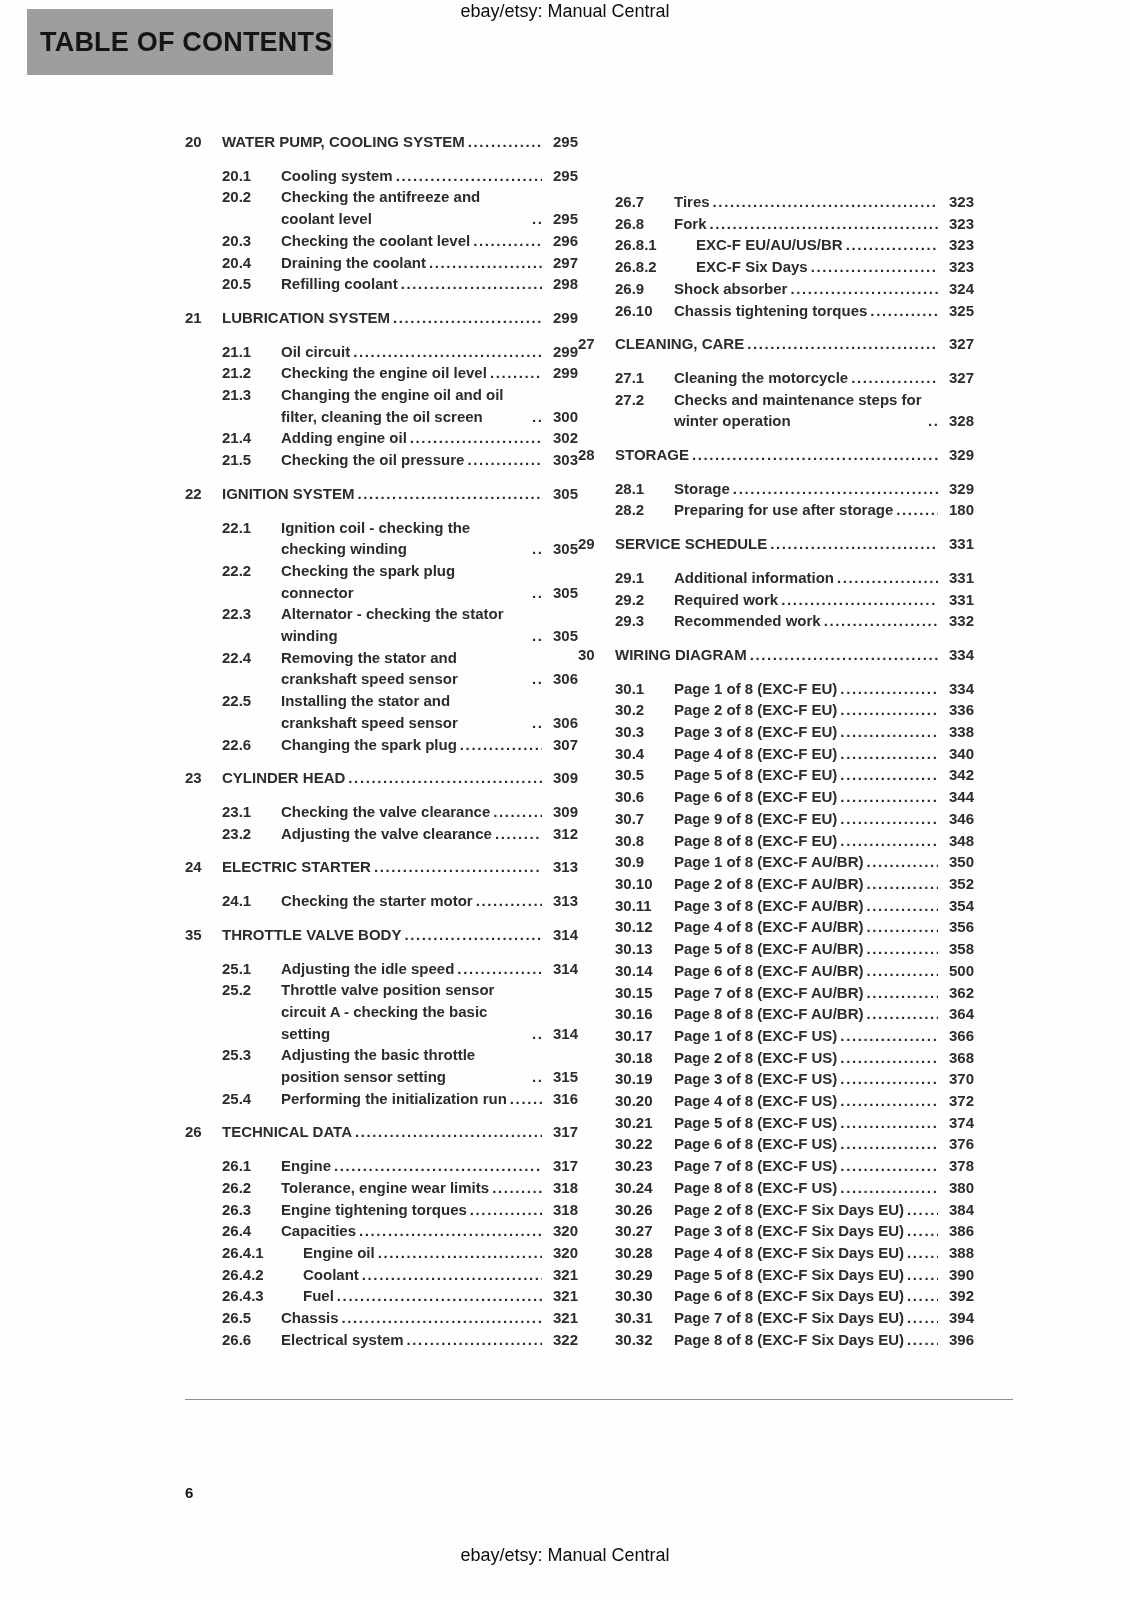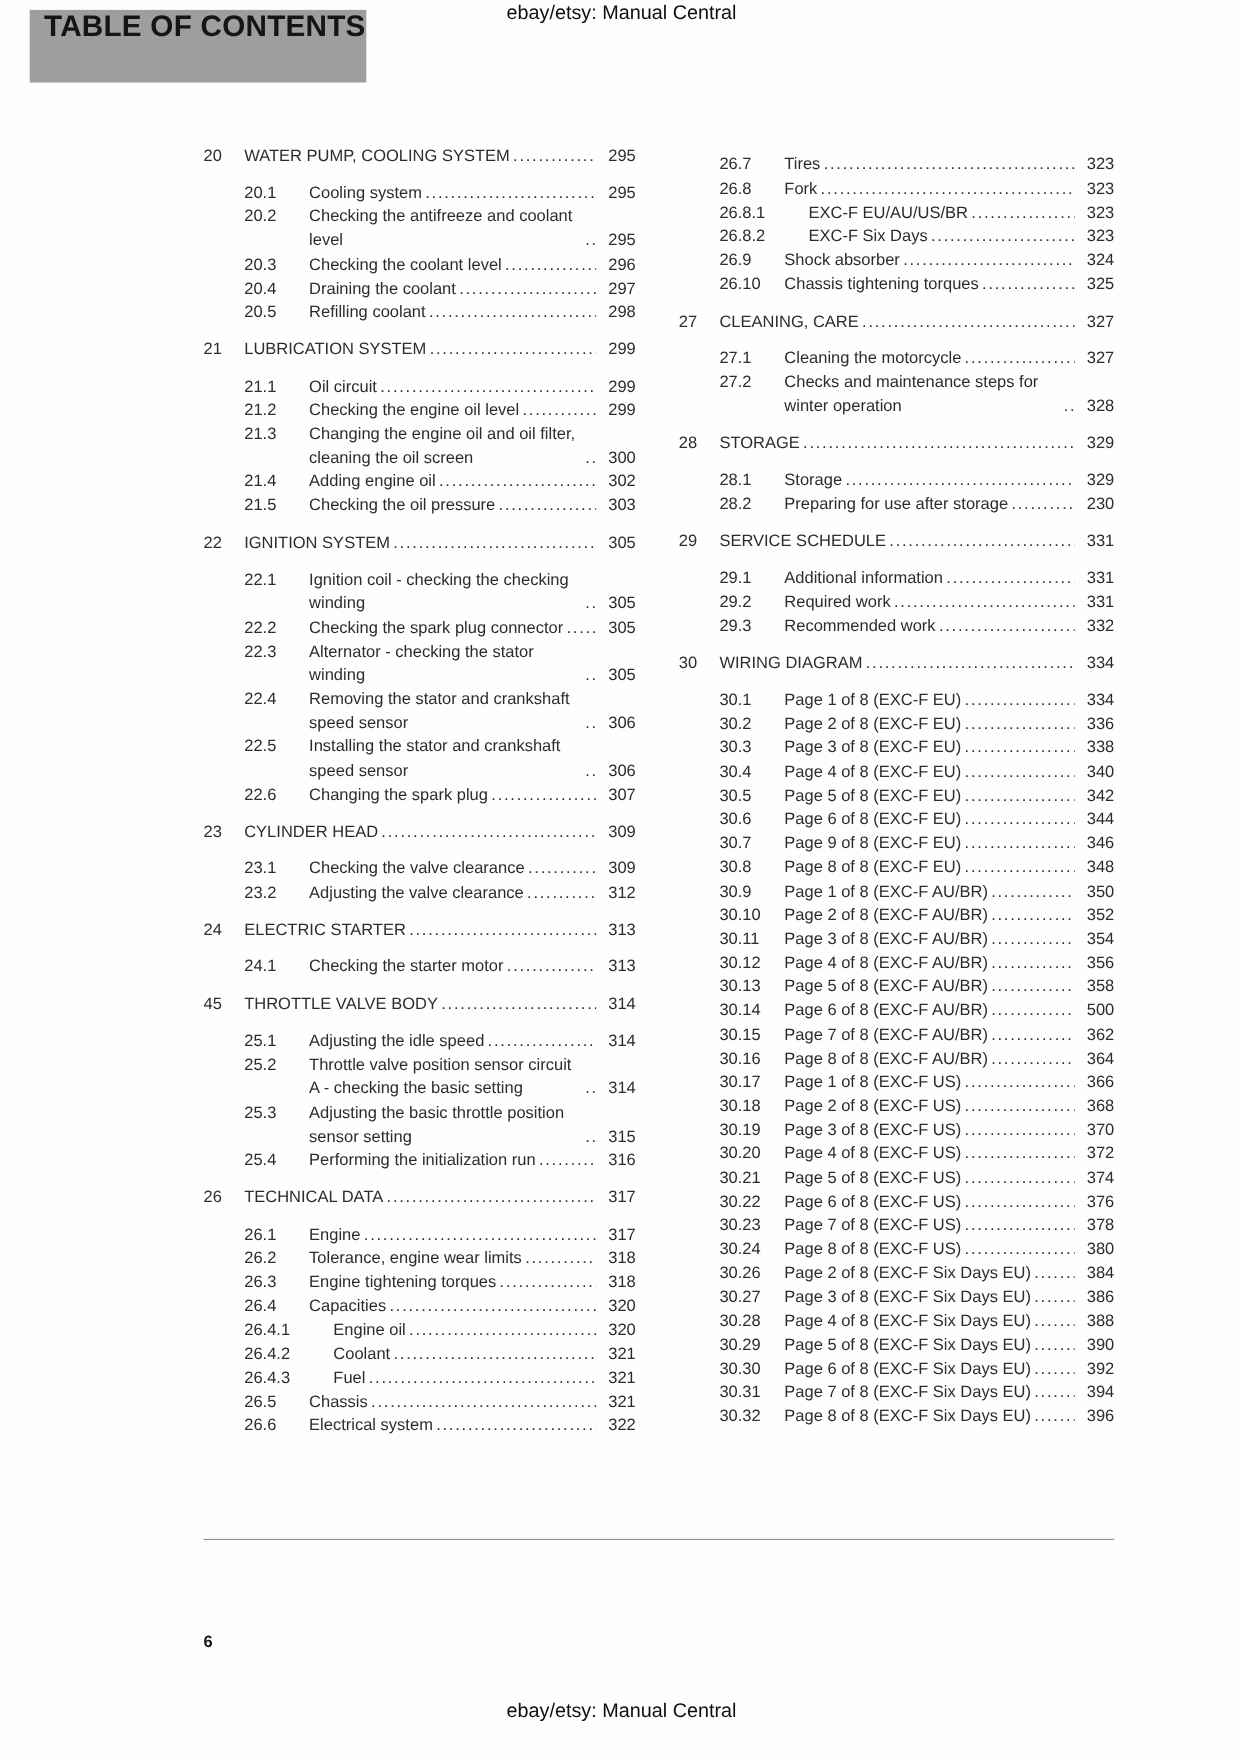--- a/index.html
+++ b/index.html
@@ -6,26 +6,26 @@
   html,body { background:#ffffff; }
   body { font-family:"Liberation Sans", sans-serif; }
   .sheet { position:relative; width:1130px; height:1600px; background:#fefefe; overflow:hidden;padding-left:19px; }
 
   .header-title { position:absolute; top:1px; left:0; width:100%; text-align:center;
                   font-size:18px; color:#0e0e0e; }
   .footer-title { position:absolute; top:1545px; left:0; width:100%; text-align:center;
                   font-size:18px; color:#0e0e0e; }
 
   .toc-banner { position:absolute; top:9px; left:27px; width:306px; height:66px;
-                background:#9e9e9e; display:flex; }
+                background:#9e9e9e; display:flex; align-items:center; }
   .toc-banner .banner-label { font-weight:bold; font-size:27px; color:#151515;
                 padding-left:13px; letter-spacing:0.2px; }
 
   .toc-columns { position:absolute; top:131px; left:185px; width:828px;
-                 display:flex; gap:39px; align-items:center; }
+                 display:flex; align-items:flex-end;font-weight:bold; }
   .toc-col { width:393px; }
   .toc-col:last-child { width:396px; }
 
   .toc-row { display:flex; align-items:flex-end; font-size:15px; line-height:21.7px; color:#2c2c2c; }
   .toc-row .num   { align-self:flex-start; flex:none; }
   .toc-row .title { align-self:flex-start; flex:0 1 auto; padding-right:3px; }
   .toc-row .leader{ flex:1 1 10px; min-width:10px; overflow:hidden; white-space:nowrap;
                     height:21.7px; color:#2c2c2c; }
   .toc-row .leader::after {
     content:"..........................................................................................................................................";
@@ -197,21 +197,21 @@
           <span class="leader"></span>
           <span class="pg">313</span>
         </div>
         <div class="toc-row level-2">
           <span class="num">24.1</span>
           <span class="title">Checking the starter motor</span>
           <span class="leader"></span>
           <span class="pg">313</span>
         </div>
         <div class="toc-row level-1">
-          <span class="num">45</span>
+          <span class="num">35</span>
           <span class="title">THROTTLE VALVE BODY</span>
           <span class="leader"></span>
           <span class="pg">314</span>
         </div>
         <div class="toc-row level-2">
           <span class="num">25.1</span>
           <span class="title">Adjusting the idle speed</span>
           <span class="leader"></span>
           <span class="pg">314</span>
         </div>
@@ -358,21 +358,21 @@
         <div class="toc-row level-2">
           <span class="num">28.1</span>
           <span class="title">Storage</span>
           <span class="leader"></span>
           <span class="pg">329</span>
         </div>
         <div class="toc-row level-2">
           <span class="num">28.2</span>
           <span class="title">Preparing for use after storage</span>
           <span class="leader"></span>
-          <span class="pg">230</span>
+          <span class="pg">180</span>
         </div>
         <div class="toc-row level-1">
           <span class="num">29</span>
           <span class="title">SERVICE SCHEDULE</span>
           <span class="leader"></span>
           <span class="pg">331</span>
         </div>
         <div class="toc-row level-2">
           <span class="num">29.1</span>
           <span class="title">Additional information</span>

